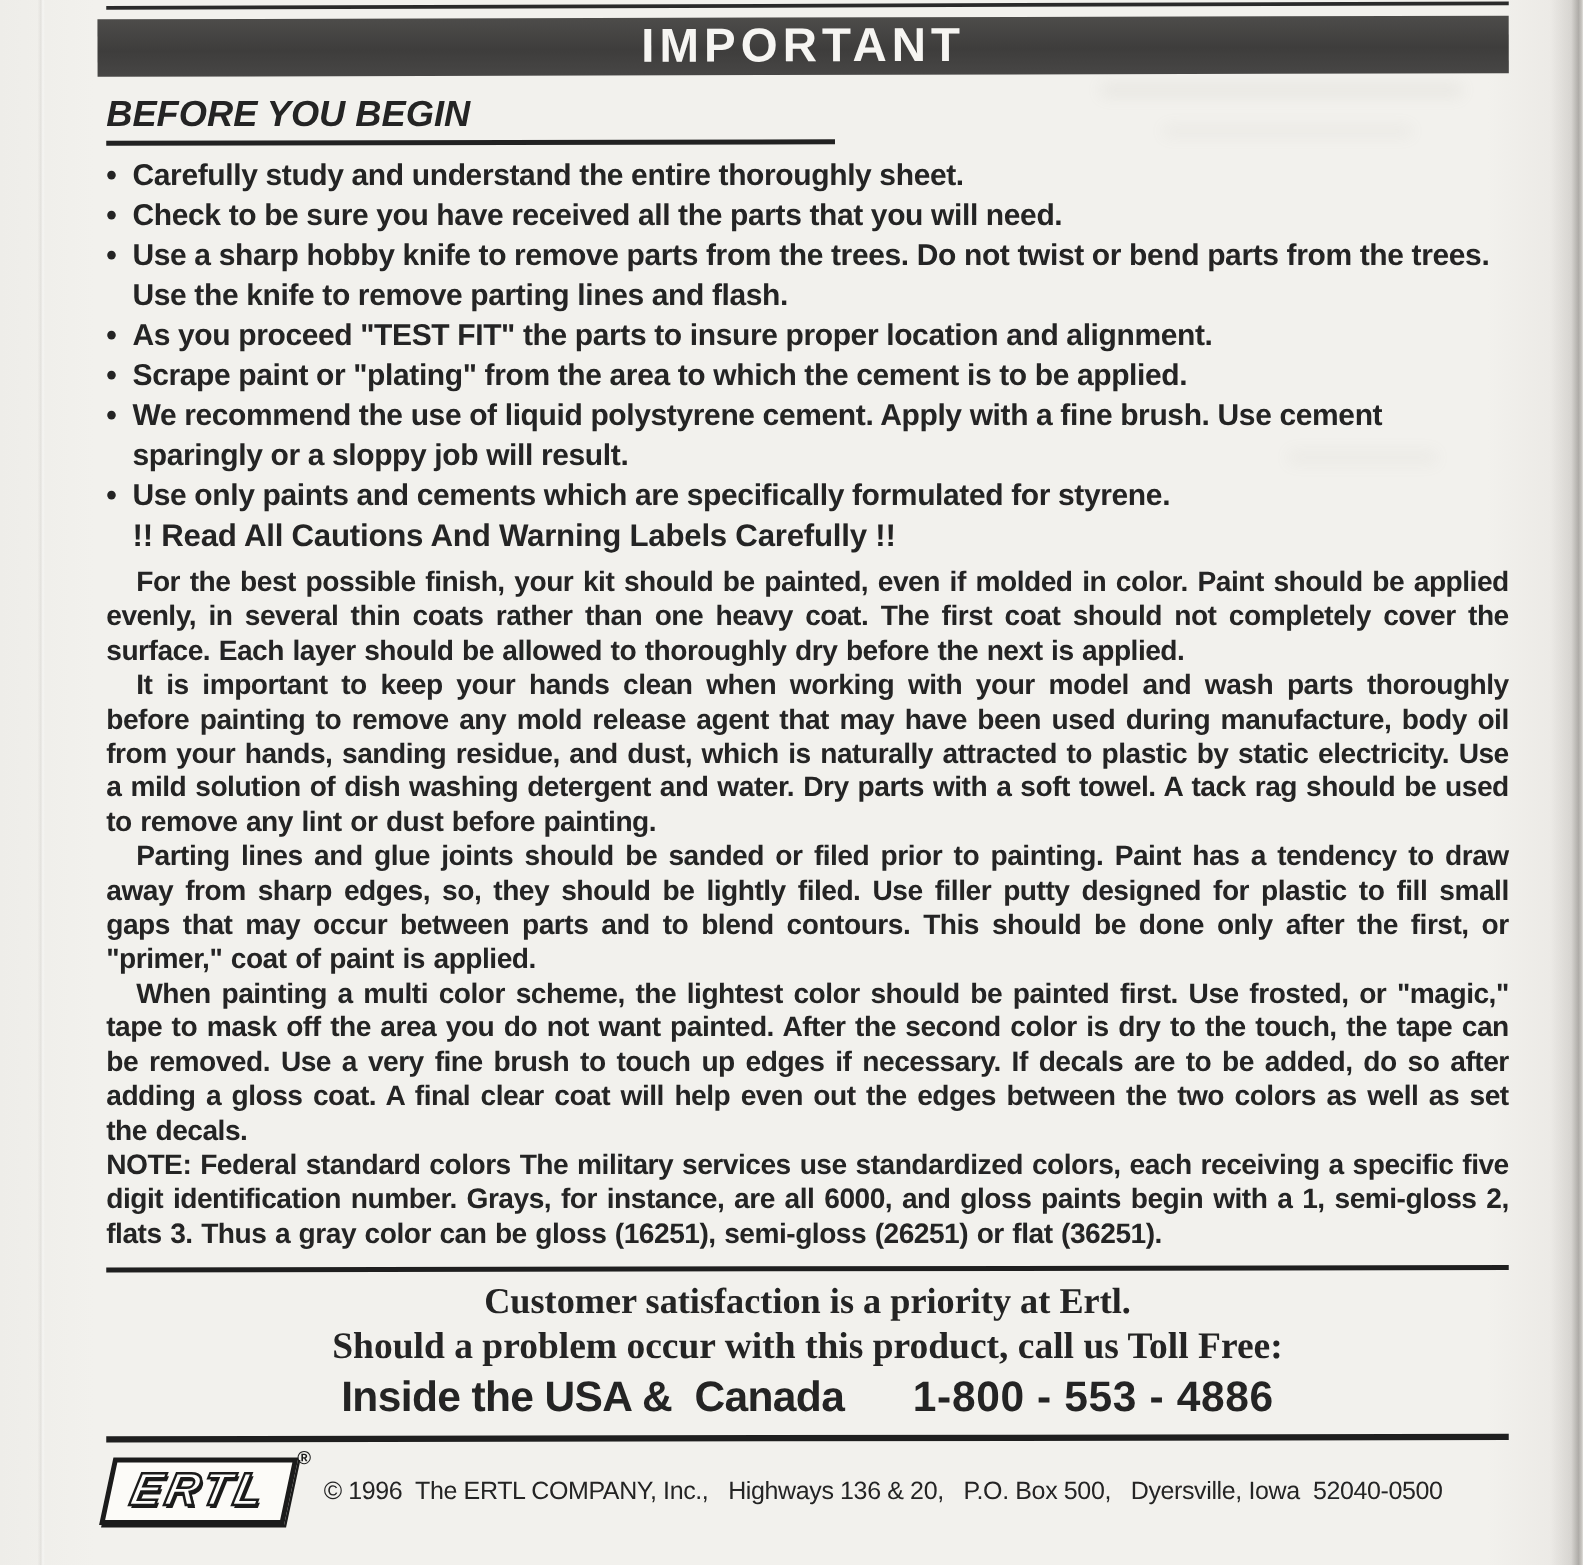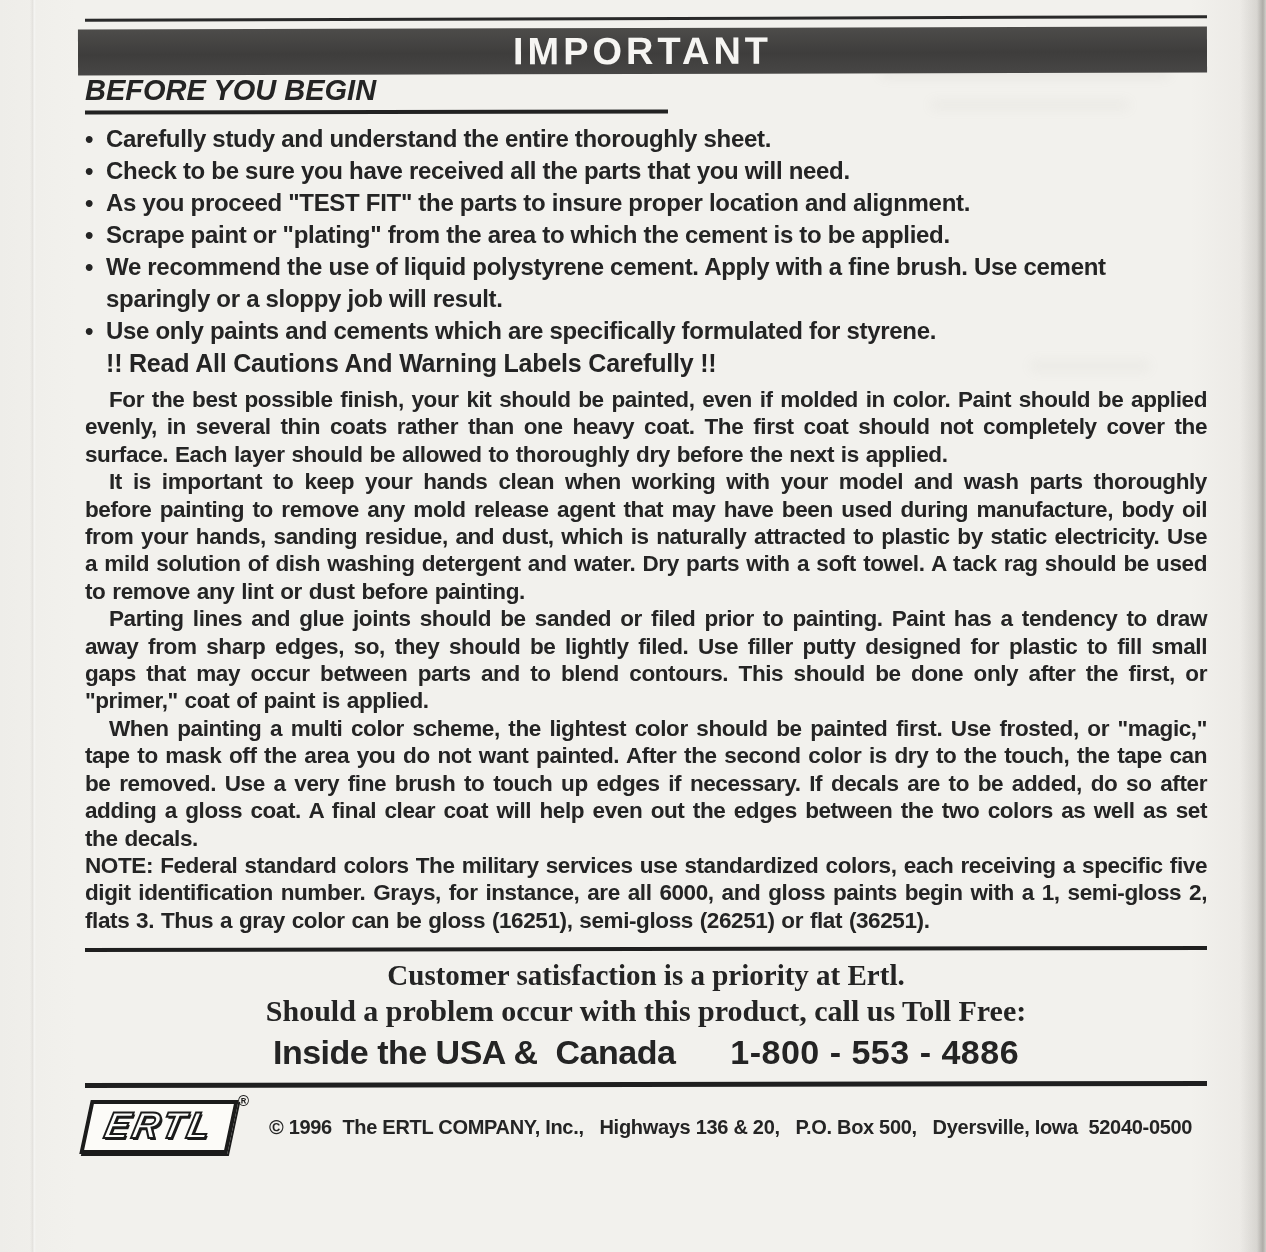--- a/index.html
+++ b/index.html
@@ -12,30 +12,30 @@
   }
   .crease{position:absolute;top:0;left:30px;width:6px;height:100%;
     background:linear-gradient(90deg,rgba(0,0,0,0) 0%,rgba(120,115,110,.10) 45%,rgba(255,255,255,.35) 70%,rgba(0,0,0,0) 100%);}
   .paper-edge{position:absolute;top:0;right:0;width:26px;height:100%;
     background:linear-gradient(90deg,rgba(0,0,0,0) 0%,rgba(150,147,142,.18) 65%,rgba(110,107,102,.45) 88%,rgba(190,187,182,.45) 100%);}
   .smudge{position:absolute;background:#9a988f;filter:blur(6px);border-radius:4px;}
   .sm1{top:66px;left:880px;width:290px;height:12px;opacity:.10;}
   .sm2{top:100px;left:930px;width:200px;height:10px;opacity:.08;}
   .sm3{top:360px;left:1030px;width:120px;height:12px;opacity:.07;}
 
-  .content{position:absolute;left:85px;top:14px;width:1122px;}
+  .content{position:absolute;left:85px;top:0;width:1122px;}
   .topline{height:3px;background:#2a2a2a;margin-top:3px;transform:rotate(-0.18deg);}
   .bar{
     margin-top:8px;height:46px;margin-left:-7px;width:1129px;
     background:linear-gradient(180deg,#4d4c4a,#3e3d3c 55%,#474645);
     display:flex;align-items:center;justify-content:center;
     transform:rotate(-0.15deg);
   }
   .bar-title{color:#f6f5f2;font-size:38px;font-weight:bold;letter-spacing:4px;}
-  .section-head{font-size:29px;font-weight:bold;font-style:italic;letter-spacing:0px;}
+  .section-head{margin-top:16px;font-size:29px;font-weight:bold;font-style:italic;letter-spacing:0px;}
   .section-underline{margin-top:3px;height:4px;width:583px;background:#222;transform:rotate(-0.12deg);}
 
   ul.bullets{list-style:none;margin:9px 0 0 0;padding:0;}
   ul.bullets li{
     position:relative;padding-left:21px;
     font-size:24px;font-weight:bold;line-height:32px;letter-spacing:-0.3px;
   }
   ul.bullets li::before{content:"\2022";position:absolute;left:0;top:0;font-size:24px;}
   .warning{padding-left:21px;font-size:25px;font-weight:bold;line-height:33px;letter-spacing:-0.2px;}
 
@@ -65,21 +65,21 @@
     padding:1px 16px 3px 16px;transform:skewX(-12deg);
     box-shadow:2px 2px 0 #1b1b1b;
   }
   .logo-text{
     font-weight:bold;font-style:italic;font-size:37px;letter-spacing:3px;
     color:#fdfdfb;
     -webkit-text-stroke:2px #1b1b1b;
     text-shadow:2px 2px 0 #1b1b1b;
   }
   .logo-reg{position:absolute;top:-8px;right:-16px;font-size:15px;font-weight:bold;color:#1b1b1b;}
-  .copyright{margin-left:36px;font-size:20px;font-weight:bold;letter-spacing:-0.3px;white-space:pre-wrap;}
+  .copyright{margin-left:26px;font-size:20px;font-weight:normal;letter-spacing:-0.3px;white-space:pre-wrap;}
 </style>
 </head>
 <body>
 
 <div class="page">
   <div class="crease"></div>
   <div class="paper-edge"></div>
   <div class="smudge sm1"></div>
   <div class="smudge sm2"></div>
   <div class="smudge sm3"></div>
@@ -90,20 +90,21 @@
     <div class="bar">
       <span class="bar-title">IMPORTANT</span>
     </div>
 
     <div class="section-head">BEFORE YOU BEGIN</div>
     <div class="section-underline"></div>
 
     <ul class="bullets">
       <li>Carefully study and understand the entire thoroughly sheet.</li>
       <li>Check to be sure you have received all the parts that you will need.</li>
+      <li>Use a sharp hobby knife to remove parts from the trees. Do not twist or bend parts from the trees. Use the knife to remove parting lines and flash.</li>
       <li>As you proceed "TEST FIT" the parts to insure proper location and alignment.</li>
       <li>Scrape paint or "plating" from the area to which the cement is to be applied.</li>
       <li>We recommend the use of liquid polystyrene cement. Apply with a fine brush. Use cement sparingly or a sloppy job will result.</li>
       <li>Use only paints and cements which are specifically formulated for styrene.</li>
     </ul>
     <div class="warning">!! Read All Cautions And Warning Labels Carefully !!</div>
 
     <div class="body-copy">
       <p>For the best possible finish, your kit should be painted, even if molded in color. Paint should be applied evenly, in several thin coats rather than one heavy coat. The first coat should not completely cover the surface. Each layer should be allowed to thoroughly dry before the next is applied.</p>
       <p>It is important to keep your hands clean when working with your model and wash parts thoroughly before painting to remove any mold release agent that may have been used during manufacture, body oil from your hands, sanding residue, and dust, which is naturally attracted to plastic by static electricity. Use a mild solution of dish washing detergent and water. Dry parts with a soft towel. A tack rag should be used to remove any lint or dust before painting.</p>

